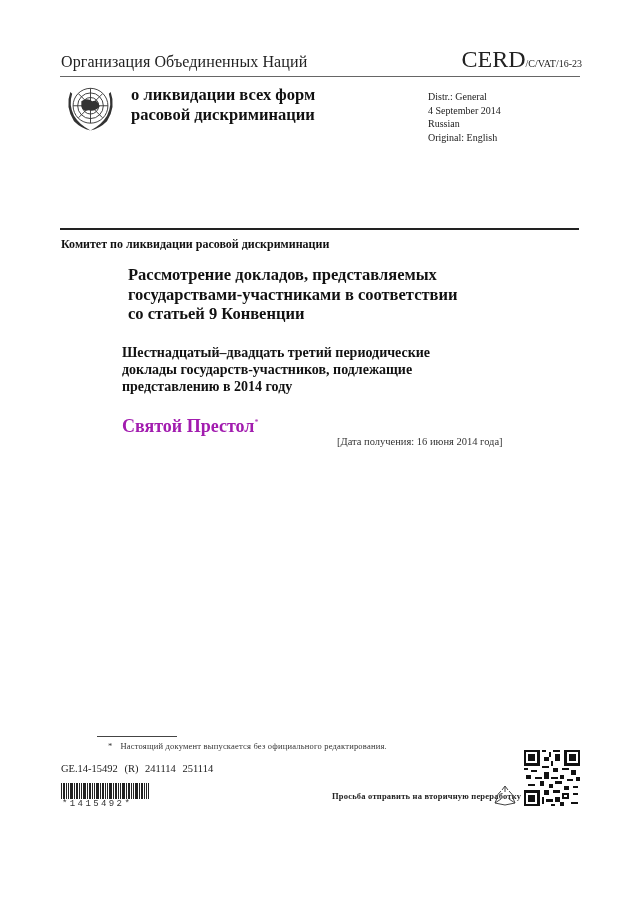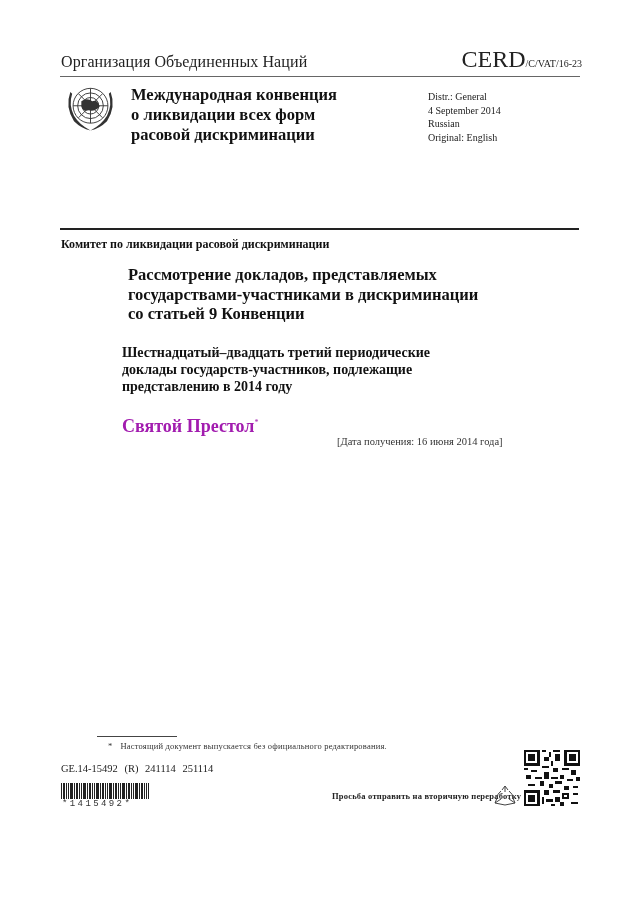--- a/index.html
+++ b/index.html
@@ -52,38 +52,37 @@
     <line x1="43" y1="14" x2="17" y2="40"></line>
   </g>
   <path d="M20 22 Q26 18 32 22 Q38 20 40 28 Q34 34 28 32 Q22 34 20 28 Z" fill="#333"></path>
   <g fill="#333">
     <path d="M8 12 Q2 28 12 44 Q20 52 30 54 Q18 48 12 38 Q6 26 10 14 Z"></path>
     <path d="M52 12 Q58 28 48 44 Q40 52 30 54 Q42 48 48 38 Q54 26 50 14 Z"></path>
   </g>
 </svg>
 
 <div class="abs conv-title">
-  <div>Международная конвенция</div>
   <div>о ликвидации всех форм</div>
   <div>расовой дискриминации</div>
 </div>
 
 <div class="abs distr">
   <div>Distr.: General</div>
   <div>4 September 2014</div>
   <div>Russian</div>
   <div>Original: English</div>
 </div>
 
 <div class="abs rule-thick"></div>
 <div class="abs committee">Комитет по ликвидации расовой дискриминации</div>
 
 <div class="abs h1">
   <div>Рассмотрение докладов, представляемых</div>
-  <div>государствами-участниками в дискриминации</div>
+  <div>государствами-участниками в соответствии</div>
   <div>со статьей 9 Конвенции</div>
 </div>
 
 <div class="abs h2">
   <div>Шестнадцатый–двадцать третий периодические</div>
   <div>доклады государств-участников, подлежащие</div>
   <div>представлению в 2014 году</div>
 </div>
 
 <div class="abs h3">

